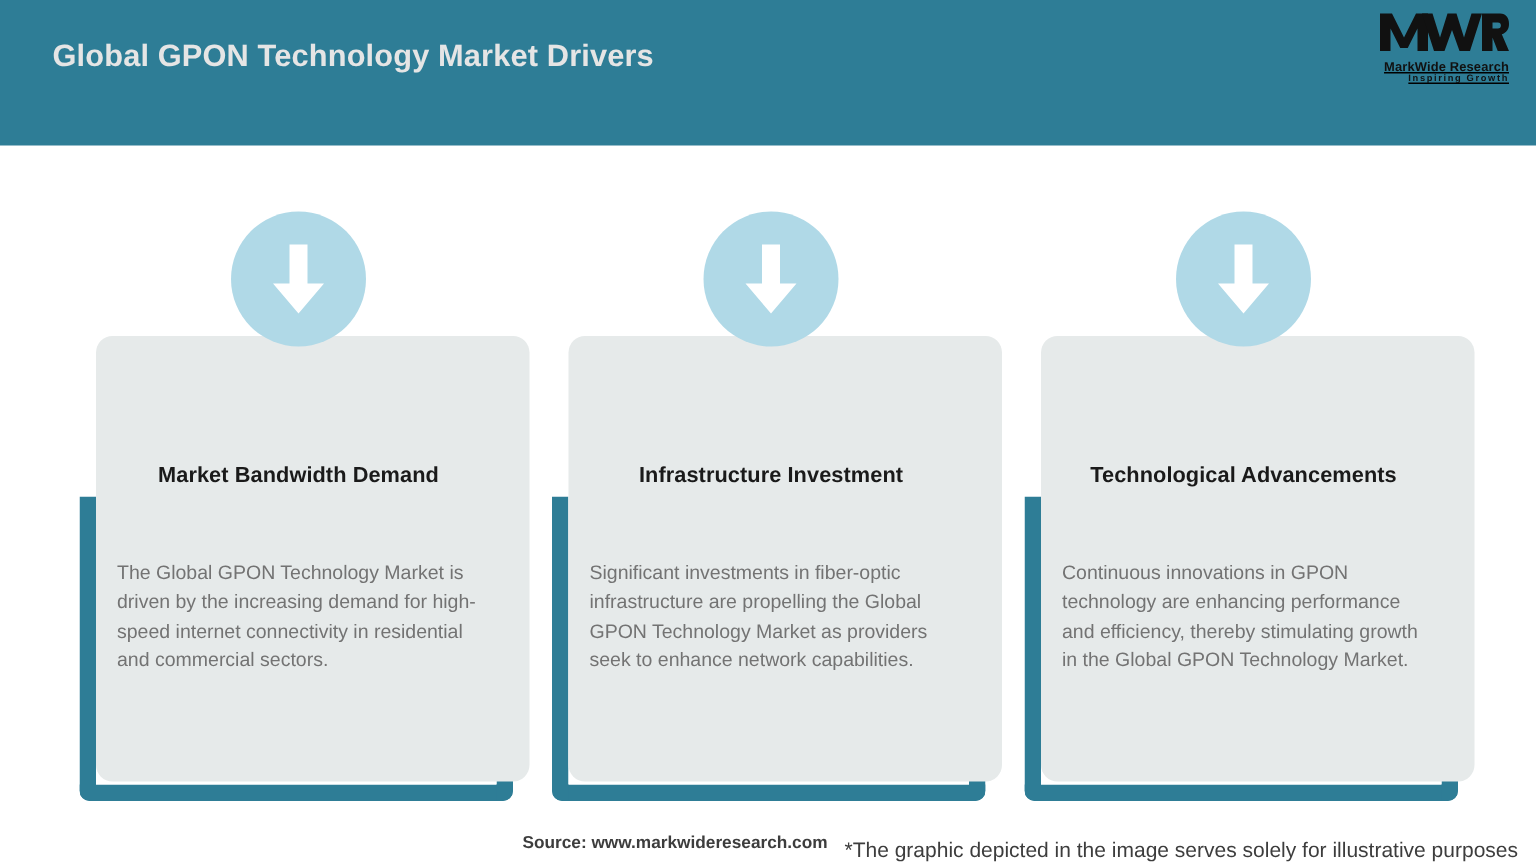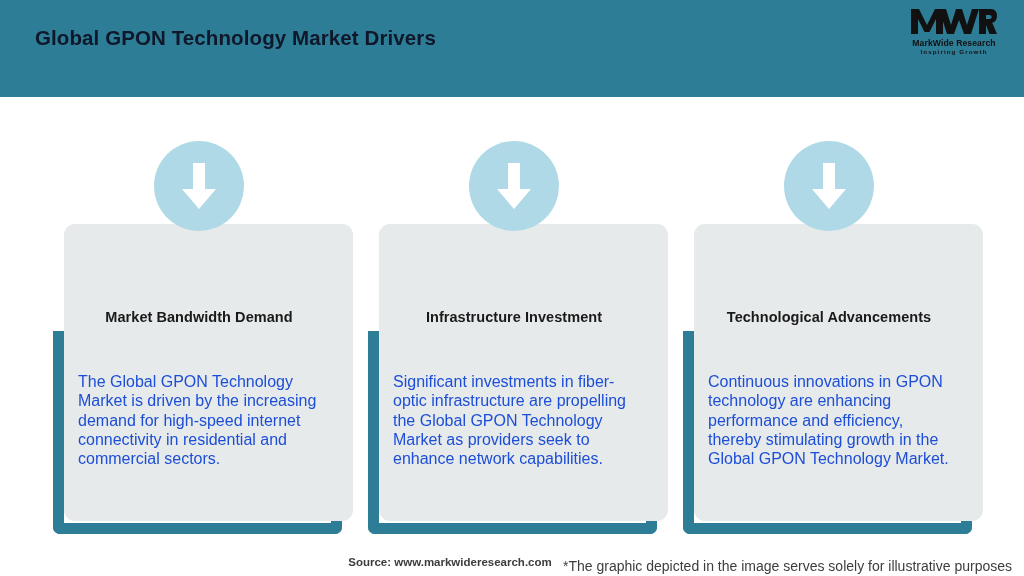--- a/index.html
+++ b/index.html
@@ -24,33 +24,34 @@
     width: 1024px;
     height: 97px;
     background: #2e7d96;
   }
   #page-title {
     position: absolute;
     left: 35px;
     top: 26px;
     font-size: 20.5px;
     font-weight: bold;
-    color: #0f172a;
+    color: #e5e5e5;
     letter-spacing: 0.1px;
     white-space: nowrap;
   }
 
   
   #logo-block {
     position: absolute;
     right: 18px;
     top: 8px;
     width: 104px;
-    text-align: center;
+    text-align: right;
     line-height: 1;
+    text-decoration: underline;
   }
   #logo-mark {
     display: block;
     margin: 0 auto;
   }
   #logo-name {
     display: block;
     margin-top: 1px;
     font-size: 8.6px;
     font-weight: bold;
@@ -136,23 +137,23 @@
     font-size: 14.5px;
     font-weight: bold;
     color: #1a1a1a;
     letter-spacing: 0.05px;
   }
   .card-body {
     position: absolute;
     left: 25px;
     right: 22px;
     top: 231px;
-    font-size: 16px;
+    font-size: 13px;
     line-height: 19.3px;
-    color: #1d4ed8;
+    color: #737373;
     text-align: left;
   }
 
   
   #footer-source {
     position: absolute;
     left: 0;
     top: 556px;
     width: 900px;
     text-align: center;

